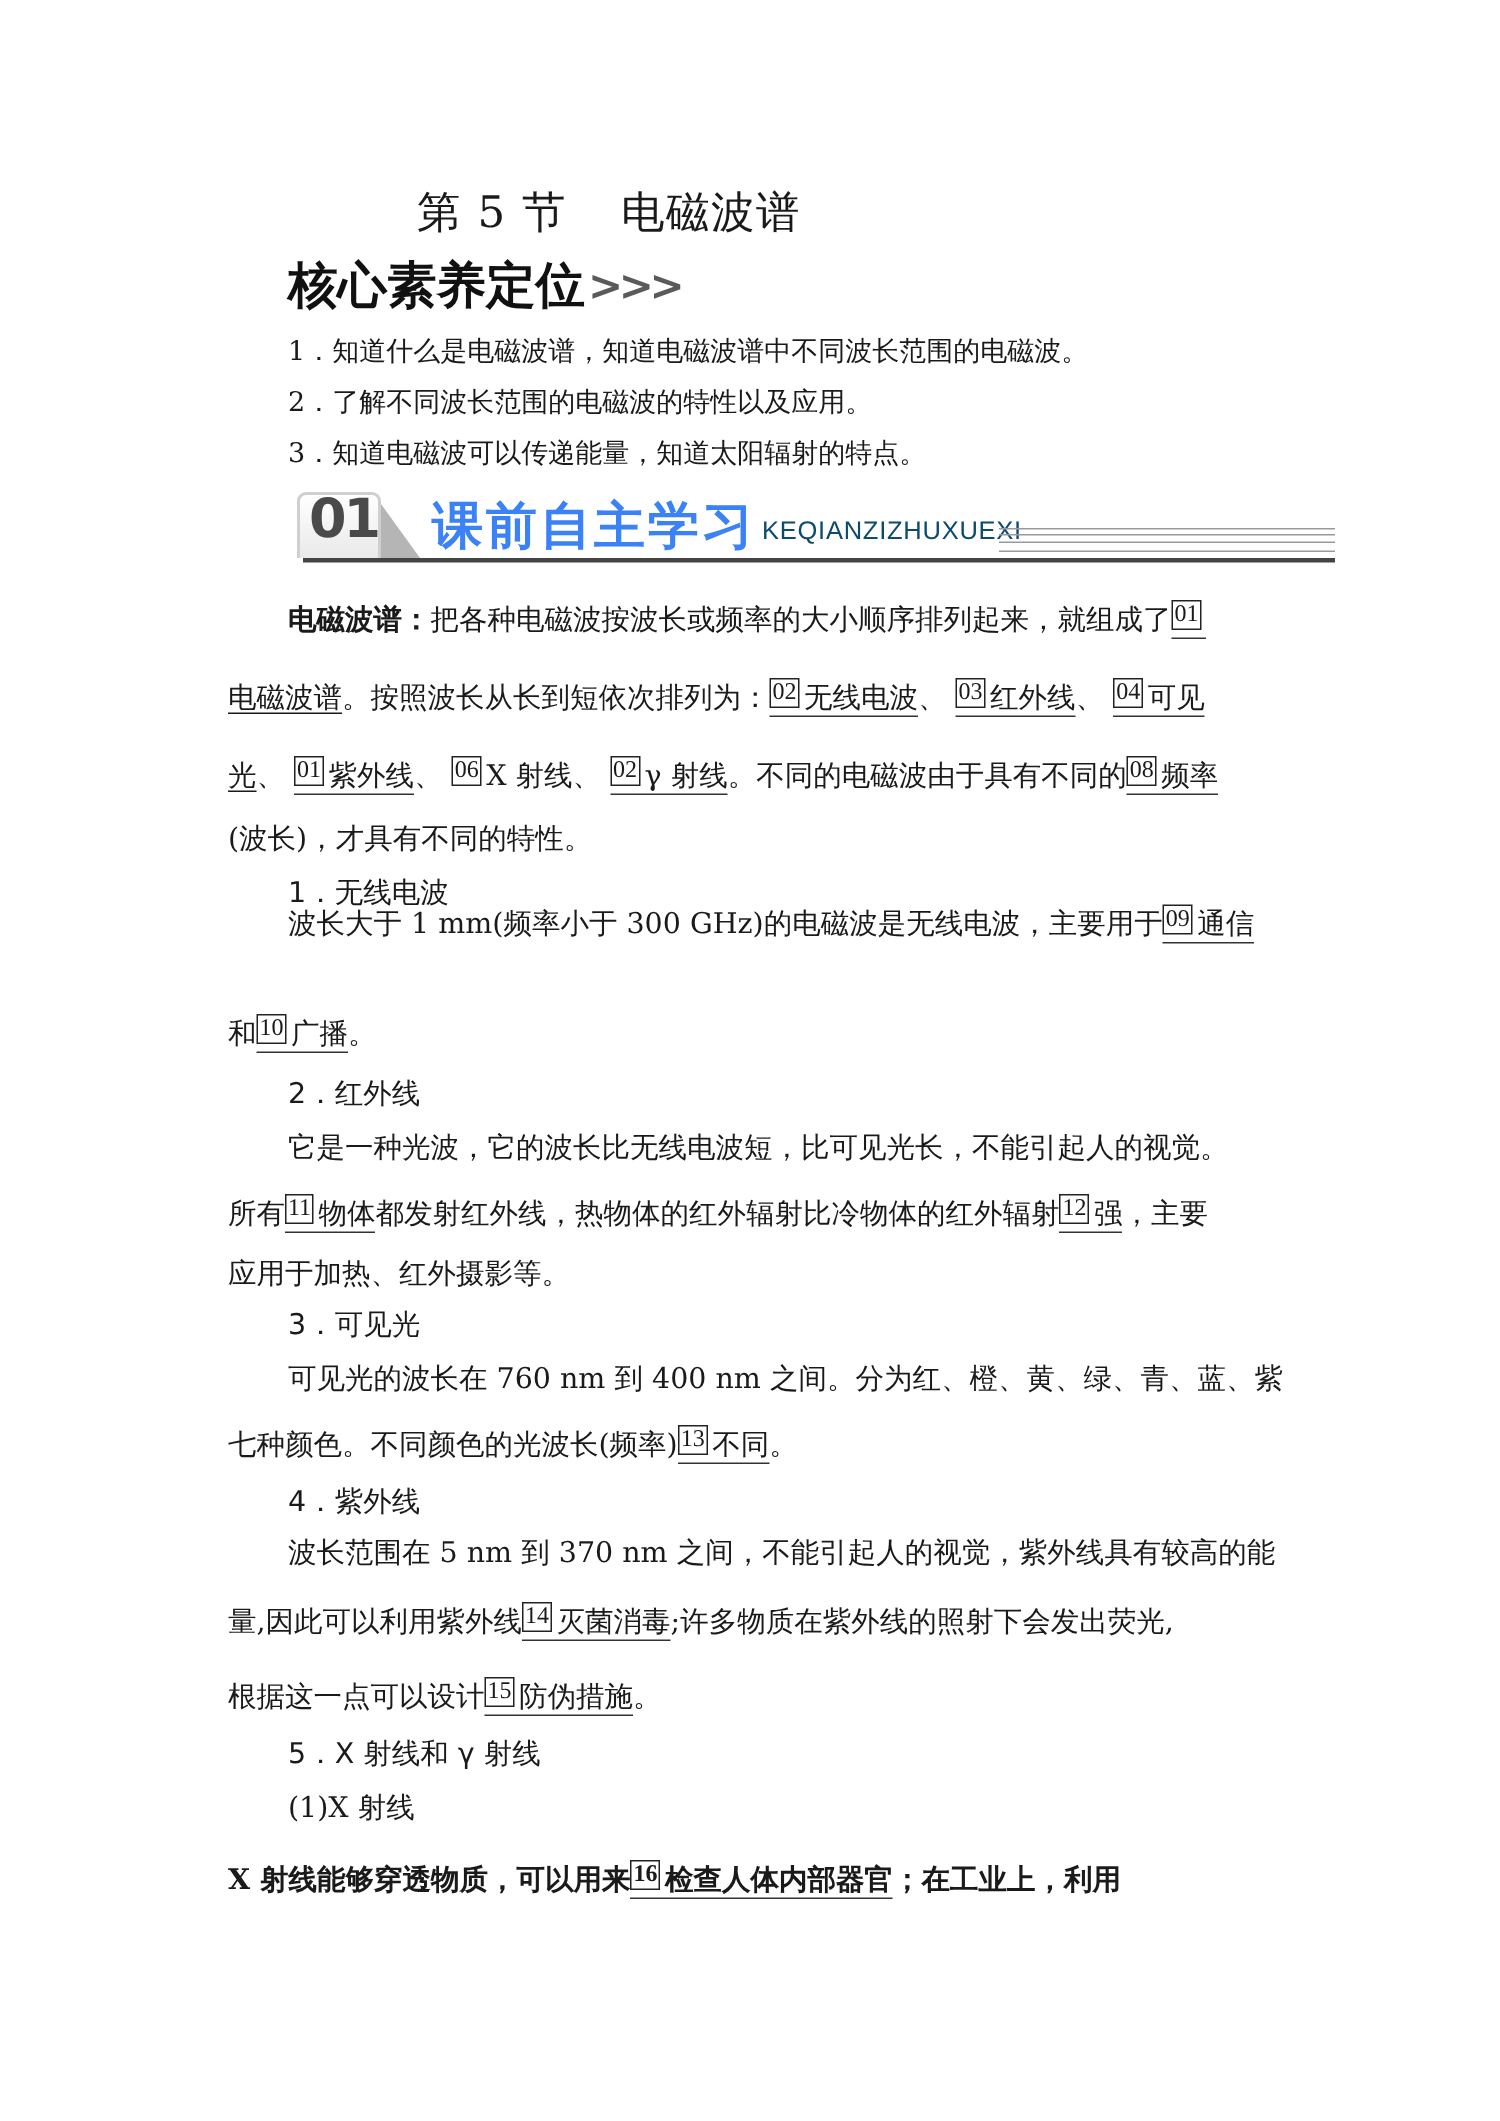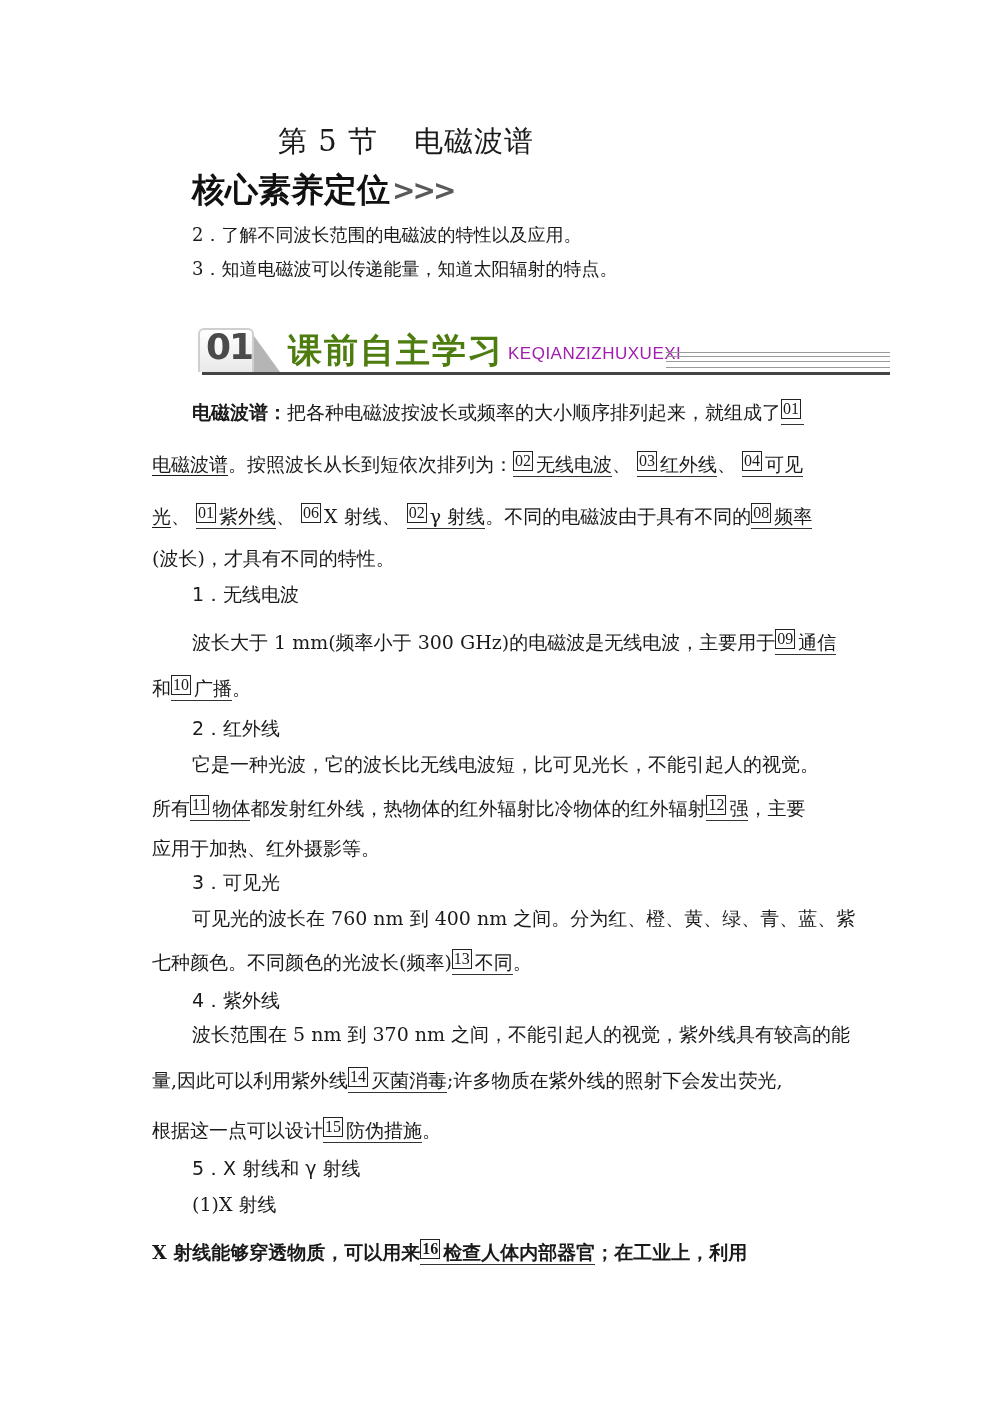--- a/index.html
+++ b/index.html
@@ -93,30 +93,30 @@
     border-right: 26px solid transparent;
     border-bottom: 36px solid #b5b5b5;
   }
   .banner .title-cn {
     position: absolute;
     left: 90px;
     top: 2px;
     font-family: "DejaVu Sans", sans-serif;
     font-weight: bold;
     font-size: 34px;
-    color: #4d7c0f;
+    color: #3b82f6;
     letter-spacing: 2px;
   }
   .banner .title-en {
     position: absolute;
     left: 310px;
     top: 18px;
     font-family: "Liberation Sans", sans-serif;
     font-size: 17px;
-    color: #a21caf;
+    color: #0c4a6e;
     letter-spacing: 0.5px;
   }
   .banner .lines {
     position: absolute;
     left: 468px;
     top: 26px;
     width: 224px;
     height: 14px;
     border-top: 1px solid #9a9a9a;
     border-bottom: 1px solid #9a9a9a;
@@ -174,20 +174,21 @@
 <div class="page-title">
   <span>第 5 节</span><span class="gap"></span><span>电磁波谱</span>
 </div>
 
 <div class="core-heading">
   <span>核心素养定位</span>
   <span class="arrows">&gt;&gt;&gt;</span>
 </div>
 
 <div class="objectives">
+  <div>1．知道什么是电磁波谱，知道电磁波谱中不同波长范围的电磁波。</div>
   <div>2．了解不同波长范围的电磁波的特性以及应用。</div>
   <div>3．知道电磁波可以传递能量，知道太阳辐射的特点。</div>
 </div>
 
 <div class="banner">
   <div class="num-box"></div>
   <span class="num">01</span>
   <div class="slant"></div>
   <span class="title-cn">课前自主学习</span>
   <span class="title-en">KEQIANZIZHUXUEXI</span>
@@ -205,21 +206,21 @@
 
 <div class="body-text" style="top:504px;">
   <span class="answer">光</span><span>、</span> <span class="blank"><span class="tag">01</span><span>紫外线</span></span><span>、</span> <span class="blank noline"><span class="tag">06</span><span>X 射线</span></span><span>、</span> <span class="blank"><span class="tag">02</span><span>γ 射线</span></span><span>。不同的电磁波由于具有不同的</span><span class="blank"><span class="tag">08</span><span>频率</span></span>
 </div>
 
 <div class="body-text" style="top:546px;">(波长)，才具有不同的特性。</div>
 
 <div class="body-text heading-sm" style="top:582px;">
   <span class="indent">1．无线电波</span>
 </div>
-<div class="body-text" style="top:630px;">
+<div class="body-text" style="top:603px;">
   <span class="indent">波长大于 1 mm(频率小于 300 GHz)的电磁波是无线电波，主要用于</span><span class="blank"><span class="tag">09</span><span>通信</span></span>
 </div>
 <div class="body-text" style="top:676px;">
   <span>和</span><span class="blank"><span class="tag">10</span><span>广播</span></span><span>。</span>
 </div>
 
 <div class="body-text heading-sm" style="top:716px;">
   <span class="indent">2．红外线</span>
 </div>
 <div class="body-text" style="top:752px;">

